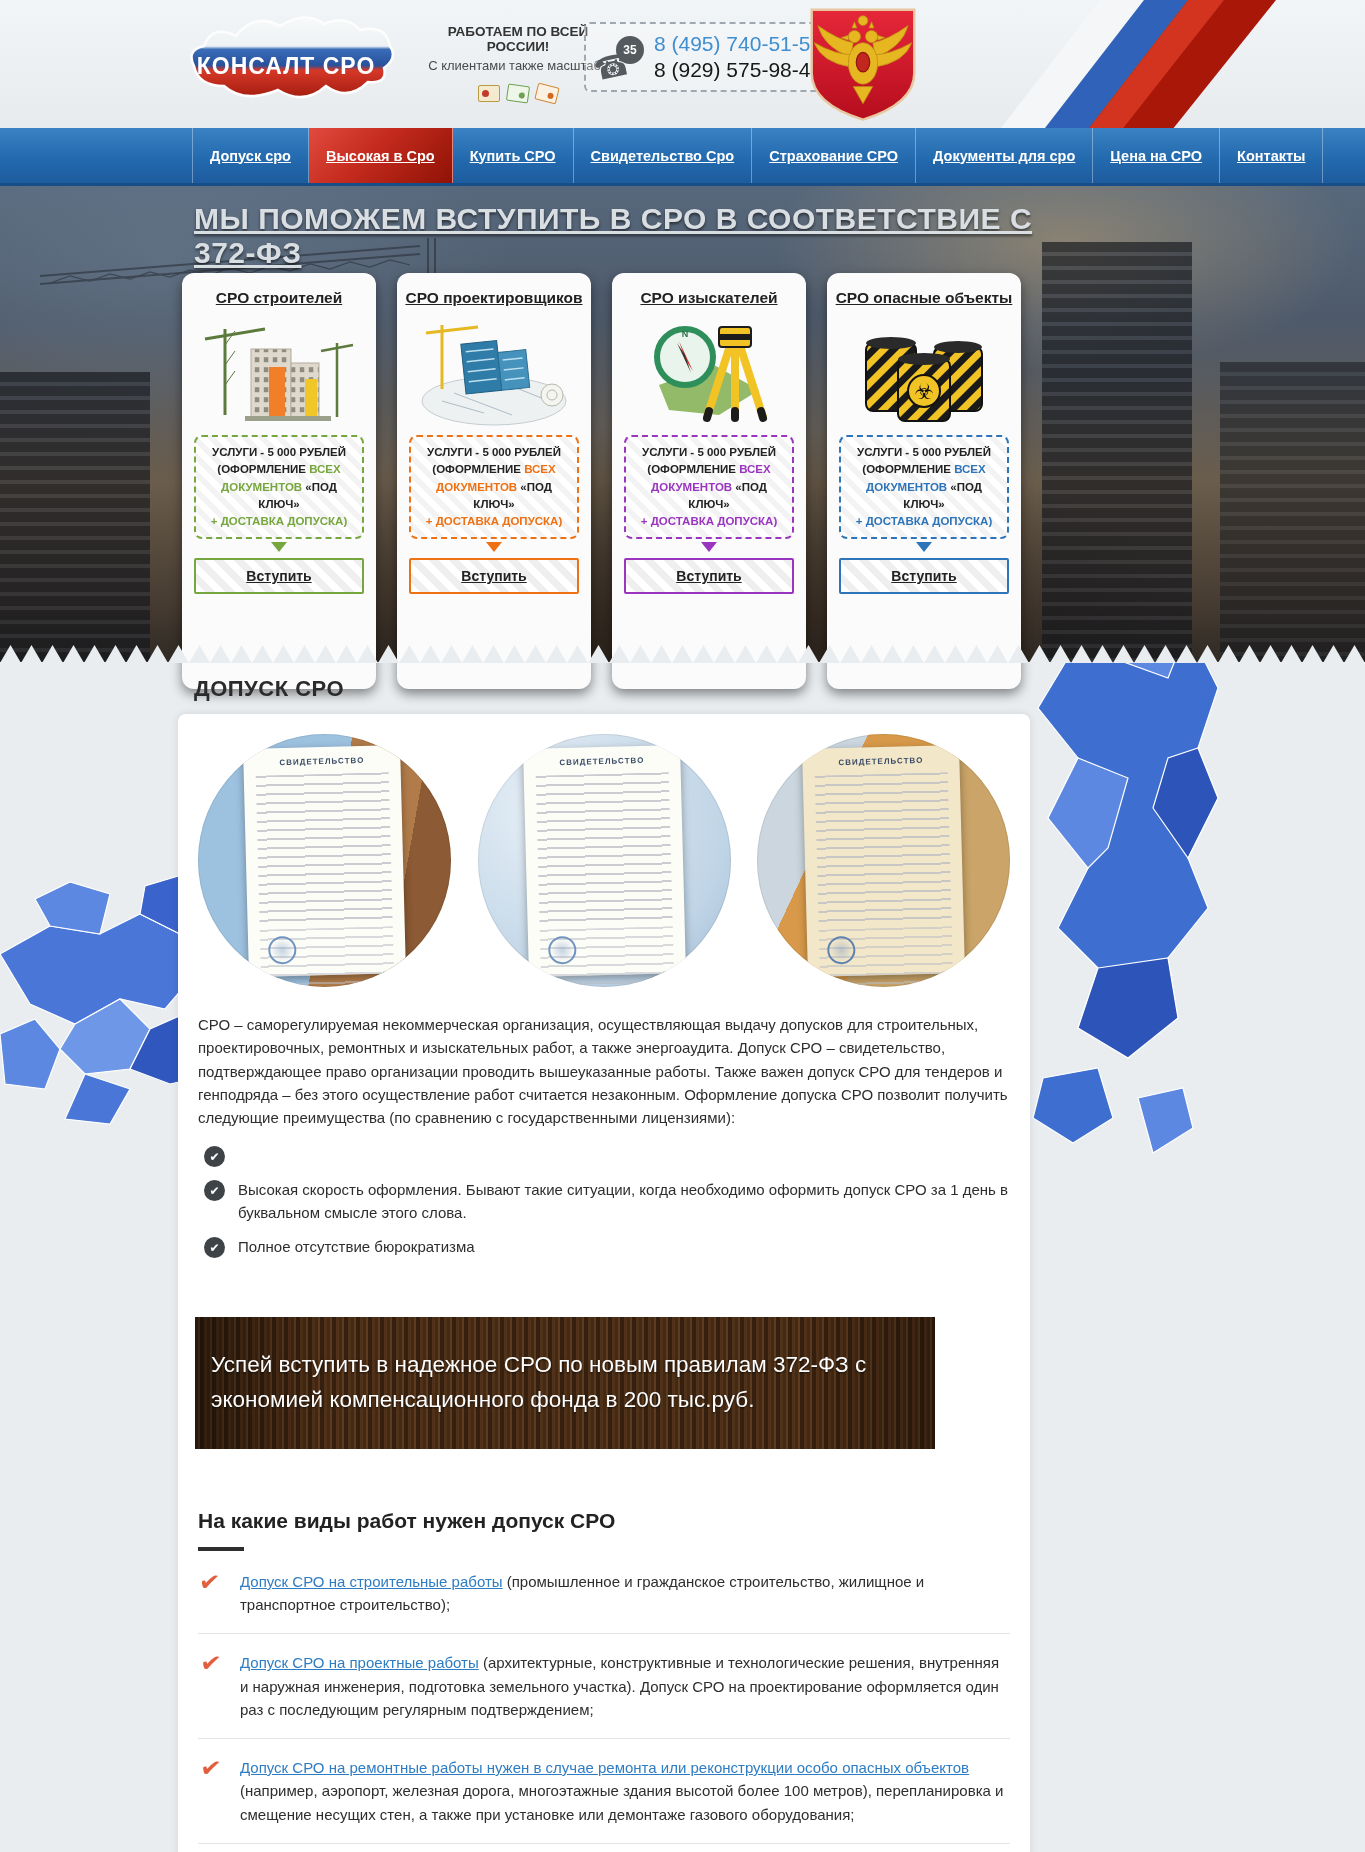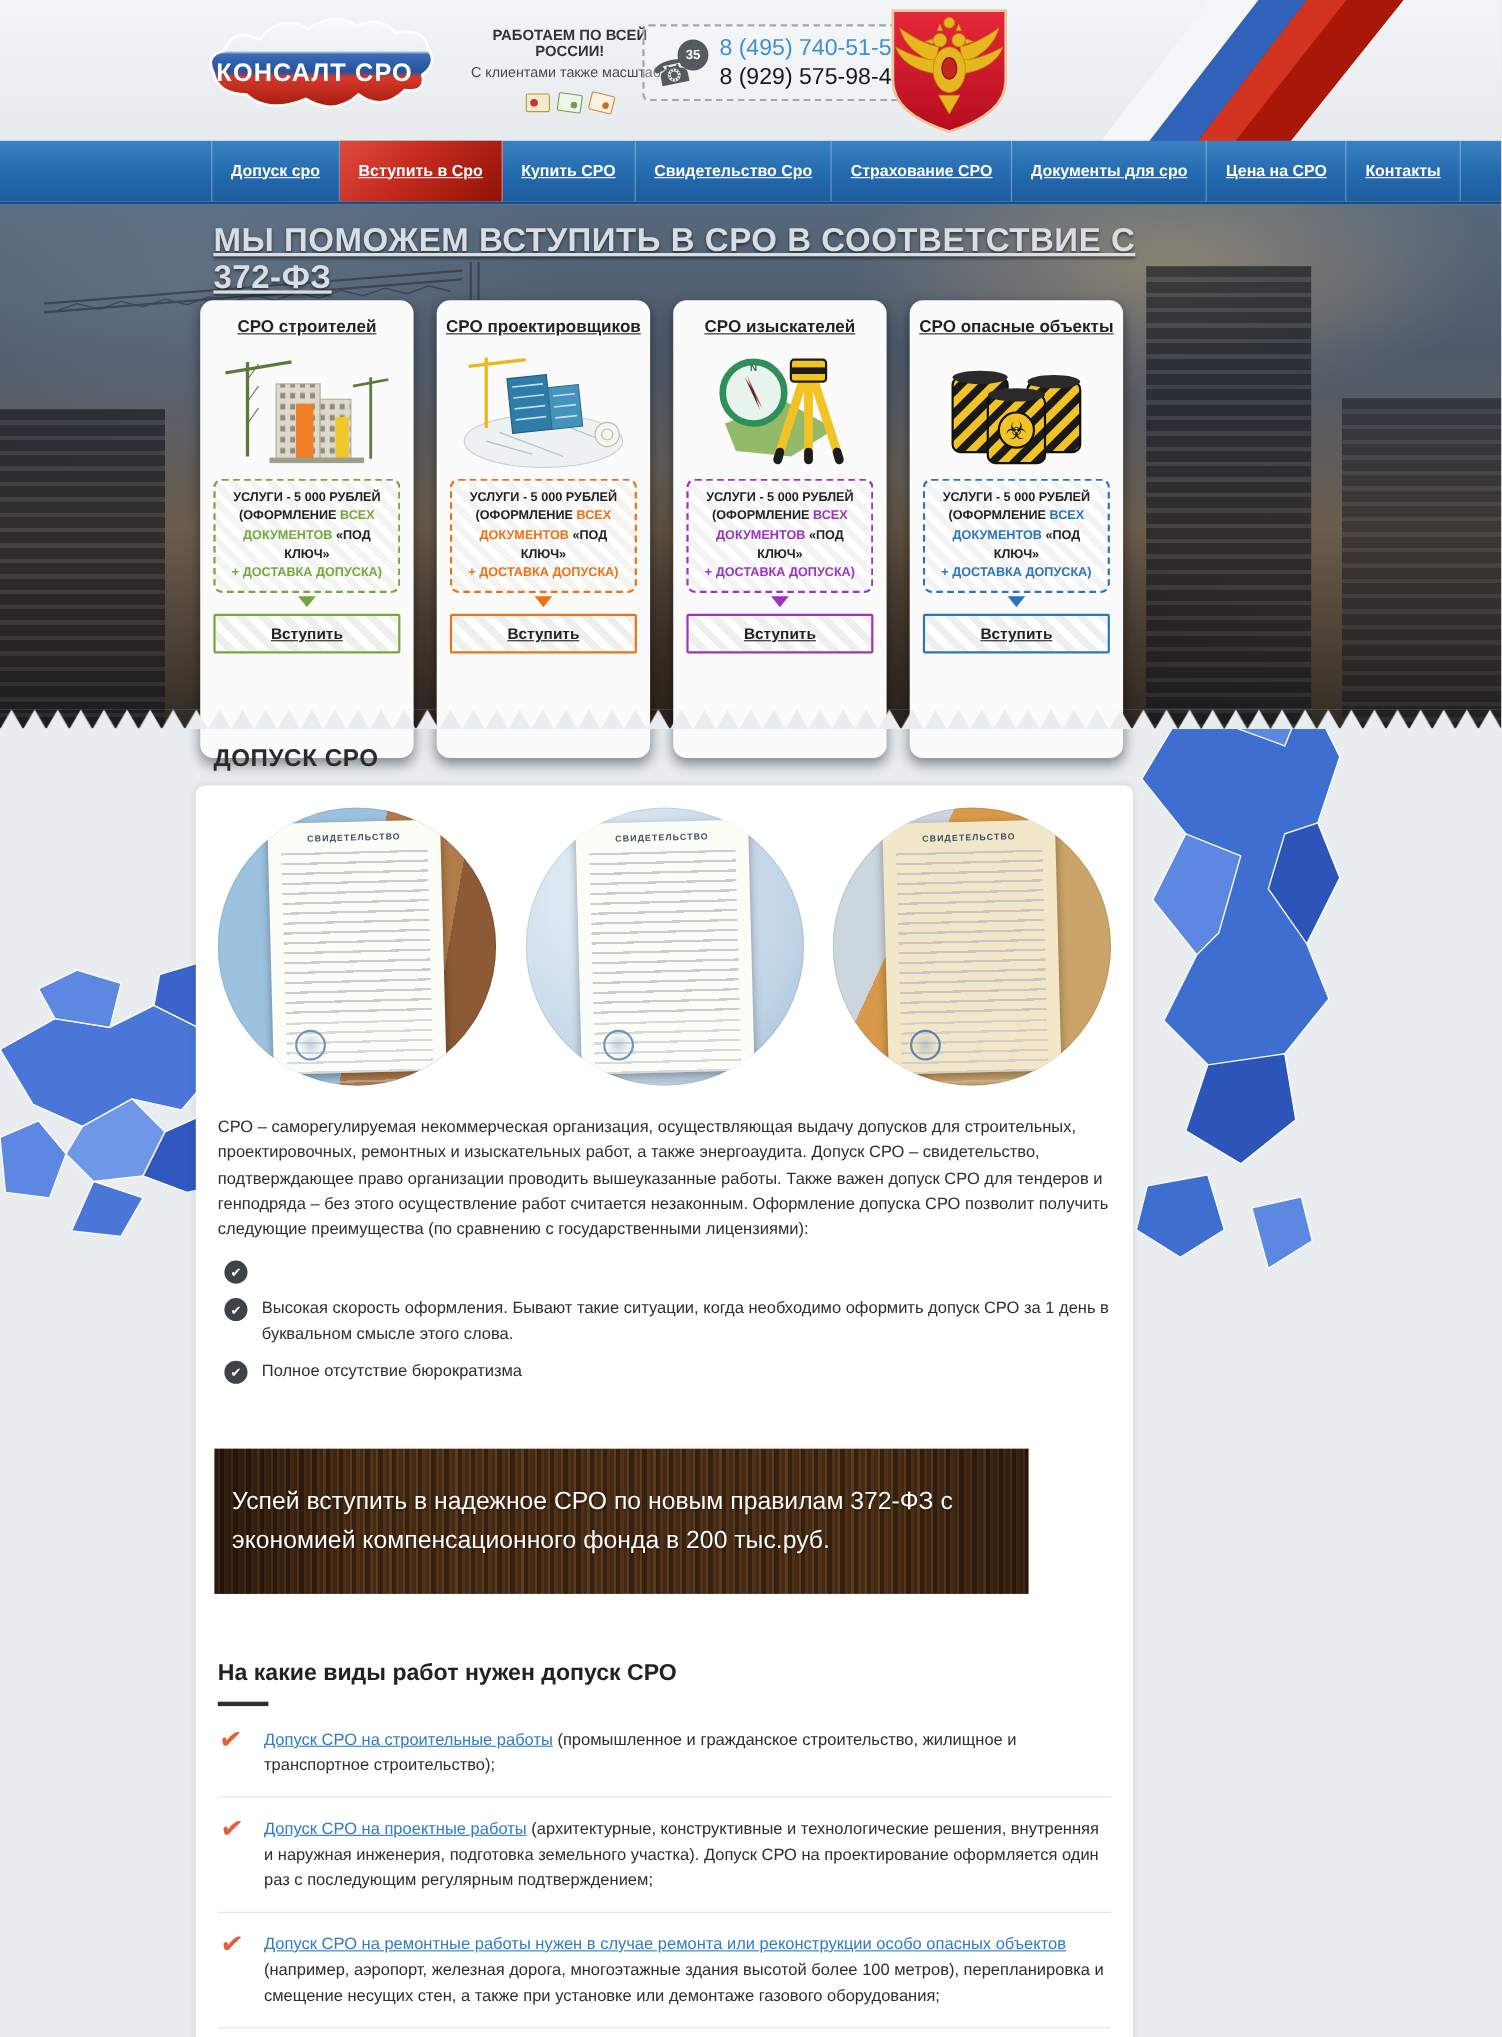--- a/index.html
+++ b/index.html
@@ -213,21 +213,21 @@
         <path d="M55 18 L57 13 L59 18 Z"></path>
         <circle cx="50" cy="12" r="4"></circle>
         <path d="M42 66 L50 80 L58 66 Z"></path>
       </g>
       <ellipse cx="50" cy="46" rx="5.5" ry="8" fill="#c1271f" stroke="#8e1510" stroke-width="1"></ellipse>
     </svg>
   </header>
 
   <nav class="nav">
     <a class="nav-item">Допуск сро</a>
-    <a class="nav-item active">Вступить в Сро</a>
+    <a class="nav-item active">Высокая в Сро</a>
     <a class="nav-item">Купить СРО</a>
     <a class="nav-item">Свидетельство Сро</a>
     <a class="nav-item">Страхование СРО</a>
     <a class="nav-item">Документы для сро</a>
     <a class="nav-item">Цена на СРО</a>
     <a class="nav-item">Контакты</a>
   </nav>
 
   <section class="hero">
     <svg class="crane-sil" viewBox="0 0 560 60">

